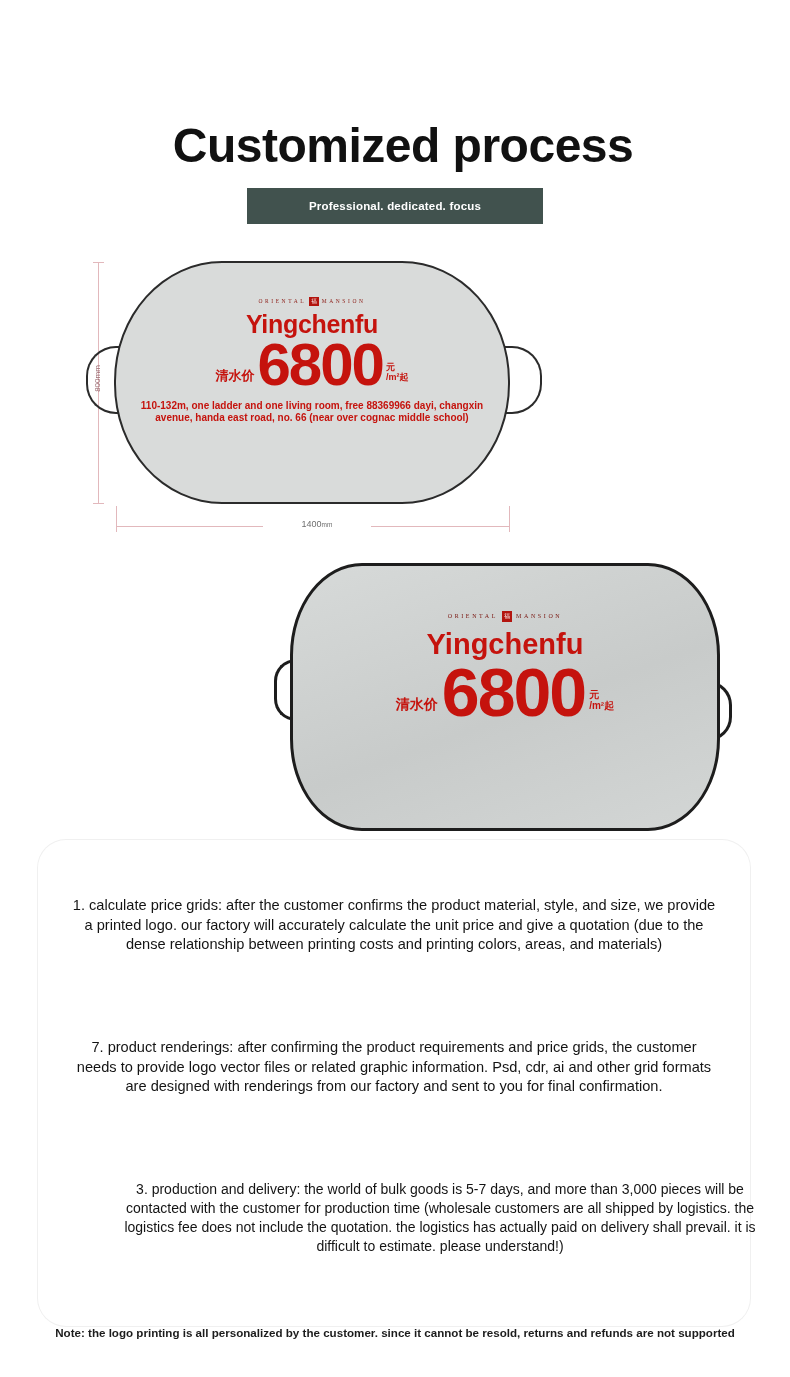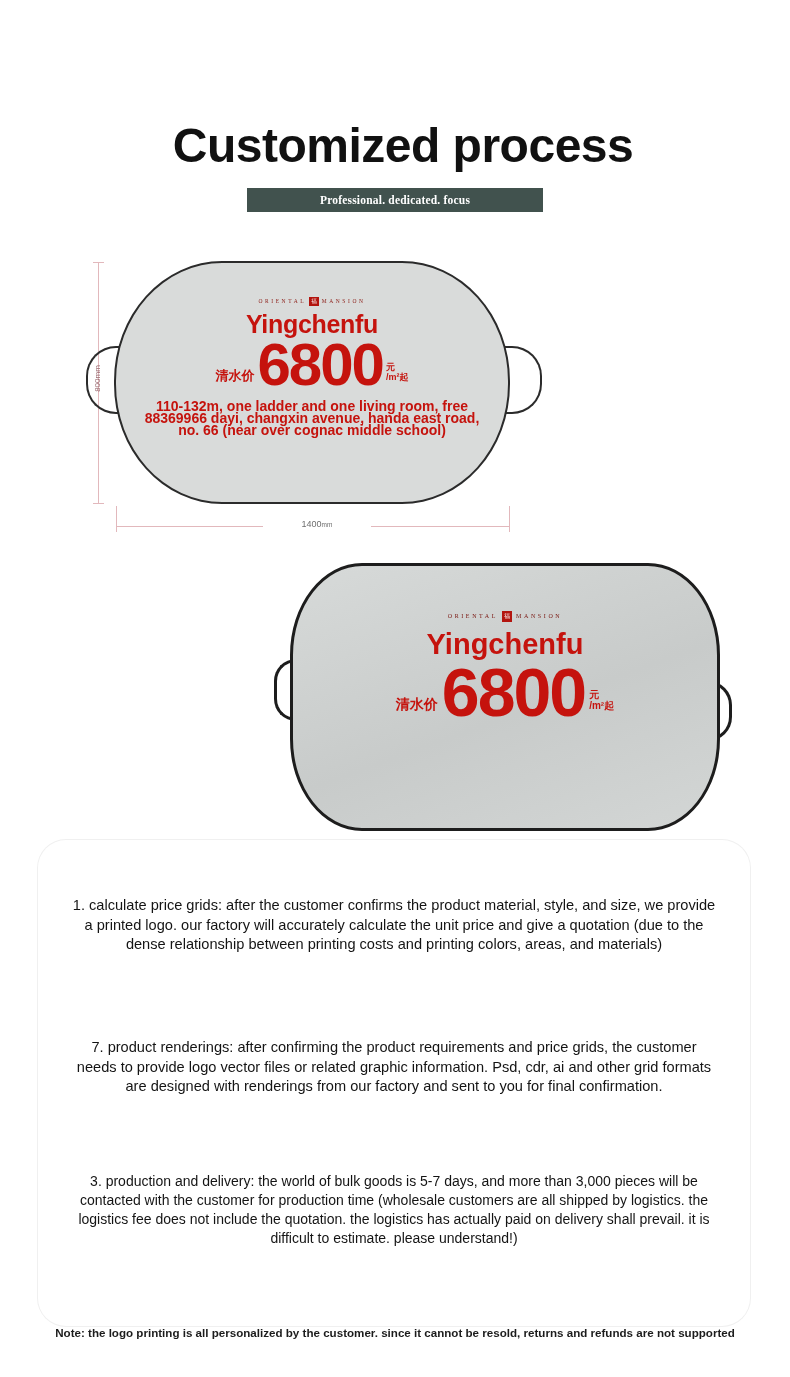--- a/index.html
+++ b/index.html
@@ -26,26 +26,25 @@
     font-size: 48px;
     font-weight: bold;
     letter-spacing: -0.5px;
     color: #111111;
   }
   .subtitle-bar {
     position: absolute;
     top: 188px;
     left: 247px;
     width: 296px;
-    height: 24px;
+    height: 36px;
     background: #41524e;
     display: flex;
     align-items: center;
     justify-content: center;
-    font-family: Liberation Serif, serif;
   }
   .subtitle-bar span {
     color: #ffffff;
     font-size: 11.5px;
     font-weight: bold;
     letter-spacing: 0.2px;
   }
 
   
   .product1-wrap {
@@ -147,21 +146,21 @@
   .pricerow1 .unit {
     font-size: 9px;
     font-weight: bold;
     color: #c5130d;
     line-height: 10px;
     margin: 0 0 10px 3px;
     text-align: left;
   }
   .desc1 {
     margin-top: 8px;
-    font-size: 14px;
+    font-size: 10px;
     font-weight: bold;
     color: #c5130d;
     line-height: 12px;
     padding: 0 26px;
   }
 
   
   .dim-line {
     position: absolute;
     background: #e2b8bc;
@@ -334,21 +333,21 @@
     left: 34px;
     width: 644px;
     text-align: center;
     font-size: 14.6px;
     font-weight: normal;
     line-height: 19.5px;
     color: #141414;
   }
   .step-1 { top: 56px; }
   .step-2 { top: 198px; }
-  .step-3 { top: 332px; }
+  .step-3 { top: 340px; margin-left: 46px; }
   .step-3 { font-size: 14px; line-height: 19px; }
 
   .note {
     position: absolute;
     left: 0;
     top: 1326px;
     width: 790px;
     text-align: center;
     font-size: 11.6px;
     font-weight: bold;

